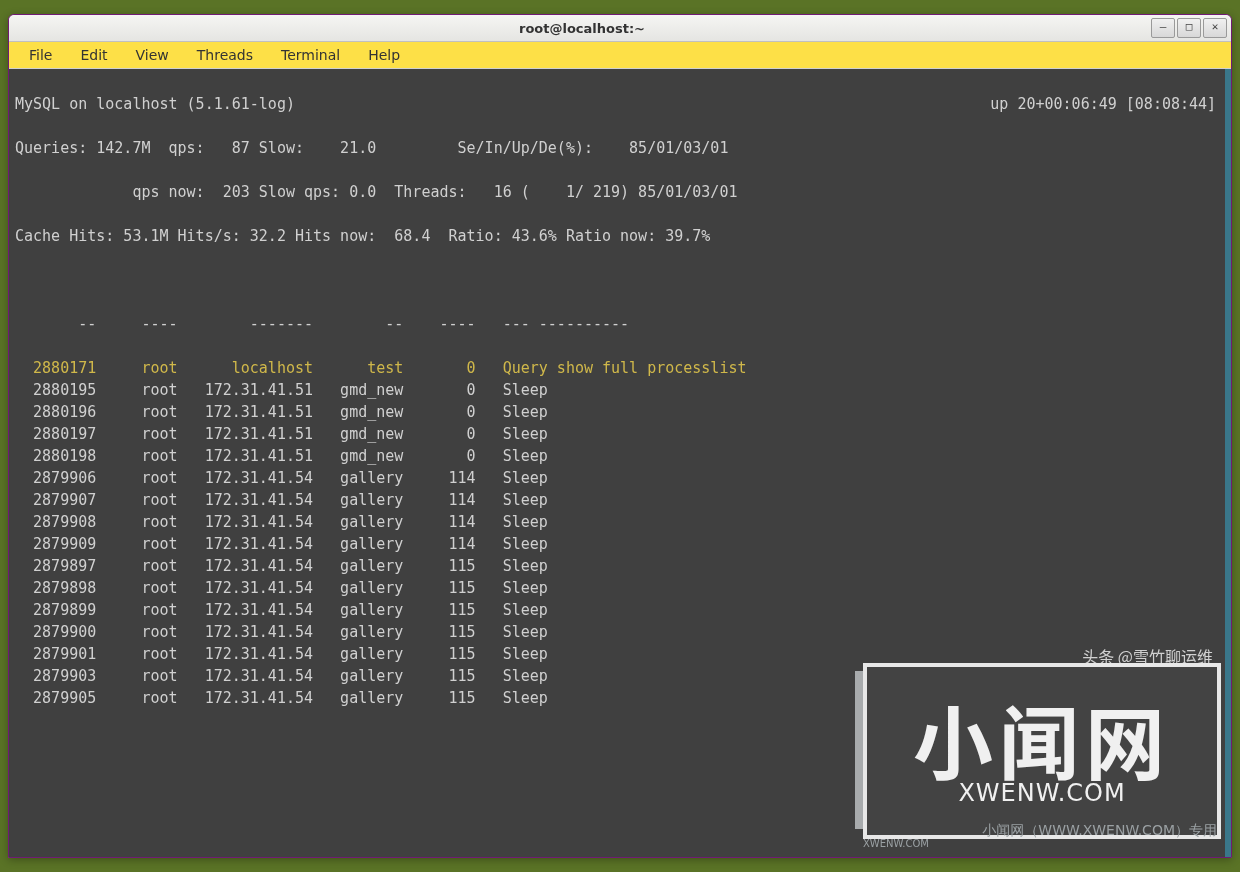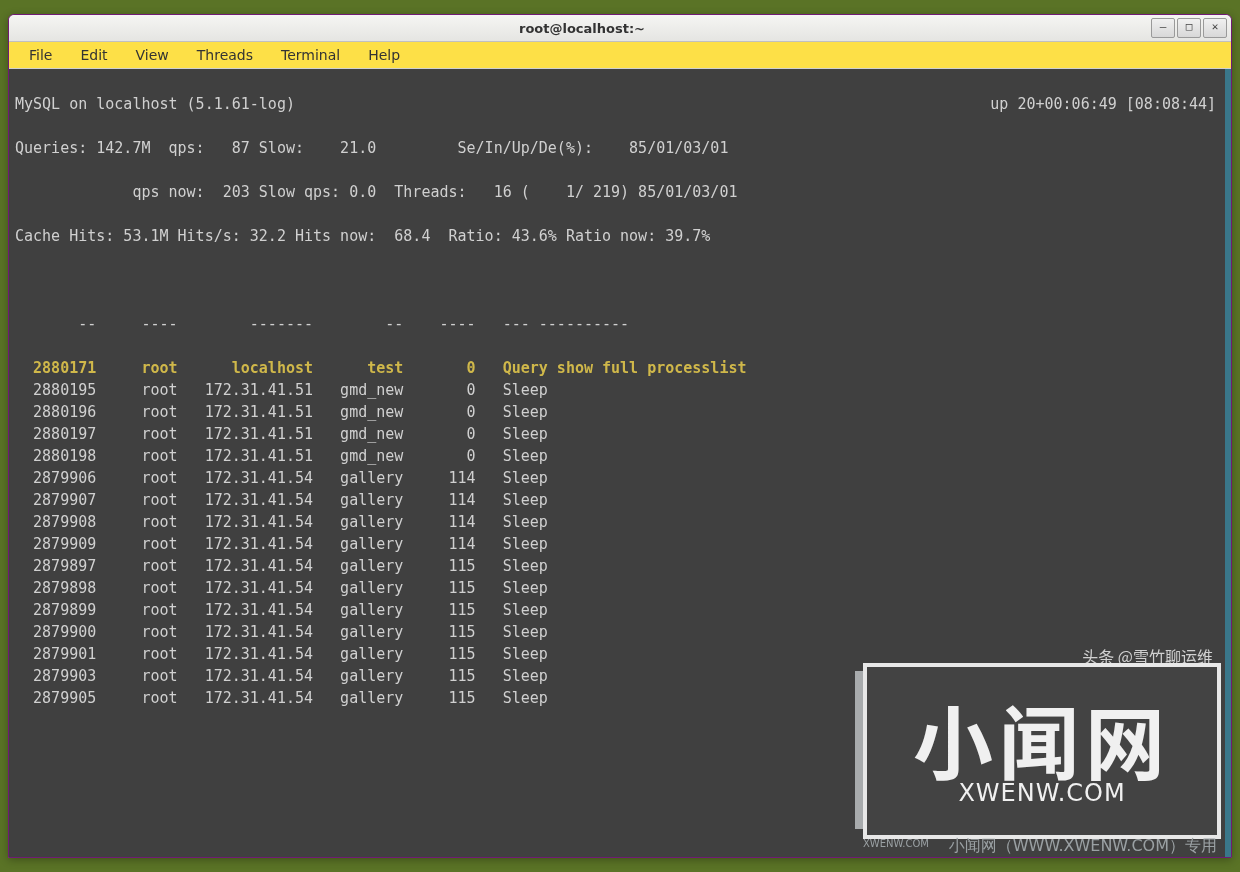--- a/index.html
+++ b/index.html
@@ -72,21 +72,21 @@
     flex: 1;
     background: #404040;
     color: #d0d0d0;
     font-size: 15px;
     line-height: 22px;
     padding: 2px 4px 4px 6px;
     white-space: pre;
     overflow: hidden;
     position: relative;
   }
-  .hl { color: #d0b84a; font-weight: bold; }
+  .hl { color: #d0b84a; }
   .row { display:block; }
   .watermark-box {
     position: absolute;
     right: 10px;
     bottom: 18px;
     width: 350px;
     height: 168px;
     border: 4px solid #e8e8e8;
     background: rgba(240,240,240,0.02);
     display:flex;
@@ -105,22 +105,22 @@
   .watermark-box .sub {
     font-family: "DejaVu Sans", sans-serif;
     font-size: 24px;
     color: #f0f0f0;
     margin-top: 4px;
     letter-spacing: 1px;
   }
   .footer-wm {
     position:absolute;
     right: 14px;
-    bottom: 0;
-    font-size: 16px;
+    bottom: 16px;
+    font-size: 14px;
     color: #9aa0a3;
     font-family: "DejaVu Sans", sans-serif;
   }
   .footer-wm2 {
     position:absolute;
     left: 854px;
     bottom: 2px;
     font-size: 10px;
     color: #9aa0a3;
     font-family: "DejaVu Sans", sans-serif;

